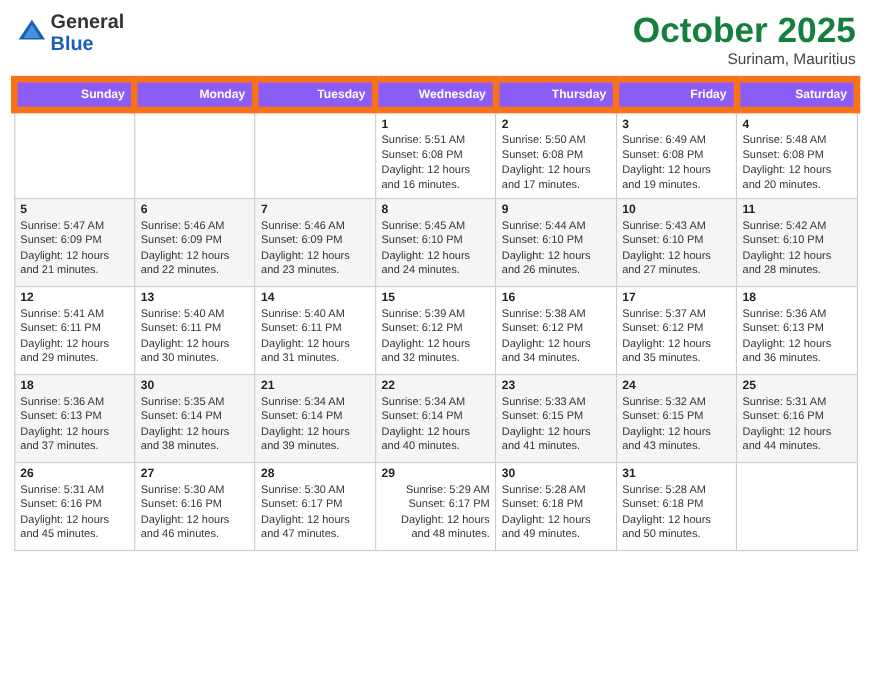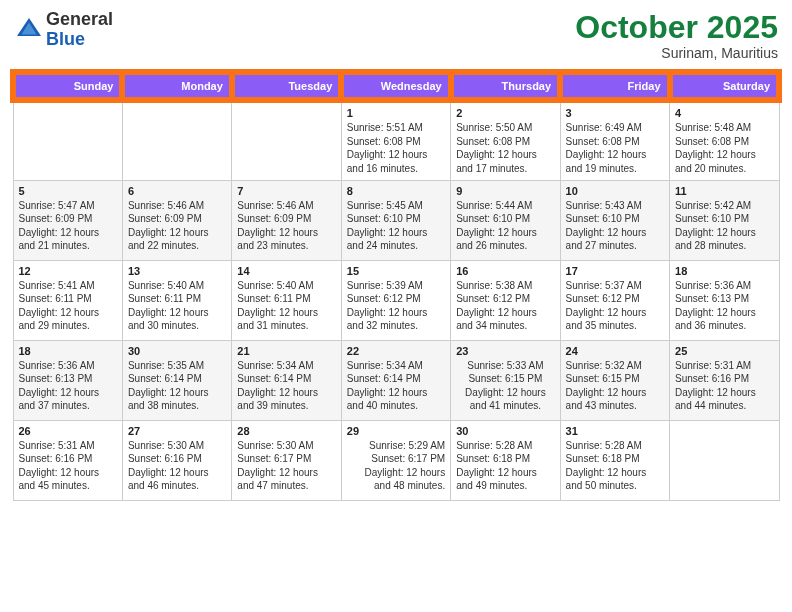--- a/index.html
+++ b/index.html
@@ -272,21 +272,21 @@
 Daylight: 12 hours and 39 minutes.</div>
           </td>
           <td>
             <div class="day-number">22</div>
             <div class="day-info" style="white-space: pre-line;">Sunrise: 5:34 AM
 Sunset: 6:14 PM
 Daylight: 12 hours and 40 minutes.</div>
           </td>
           <td>
             <div class="day-number">23</div>
-            <div class="day-info" style="white-space: pre-line; text-align: center;">Sunrise: 5:33 AM
+            <div class="day-info" style="white-space: pre-line;">Sunrise: 5:33 AM
 Sunset: 6:15 PM
 Daylight: 12 hours and 41 minutes.</div>
           </td>
           <td>
             <div class="day-number">24</div>
             <div class="day-info" style="white-space: pre-line;">Sunrise: 5:32 AM
 Sunset: 6:15 PM
 Daylight: 12 hours and 43 minutes.</div>
           </td>
           <td>

